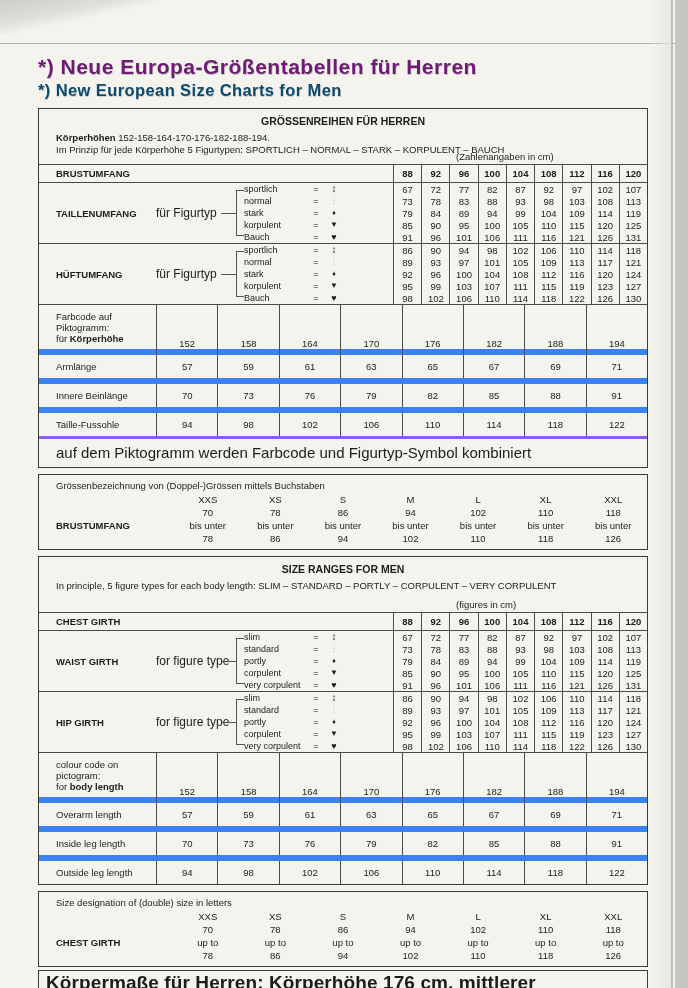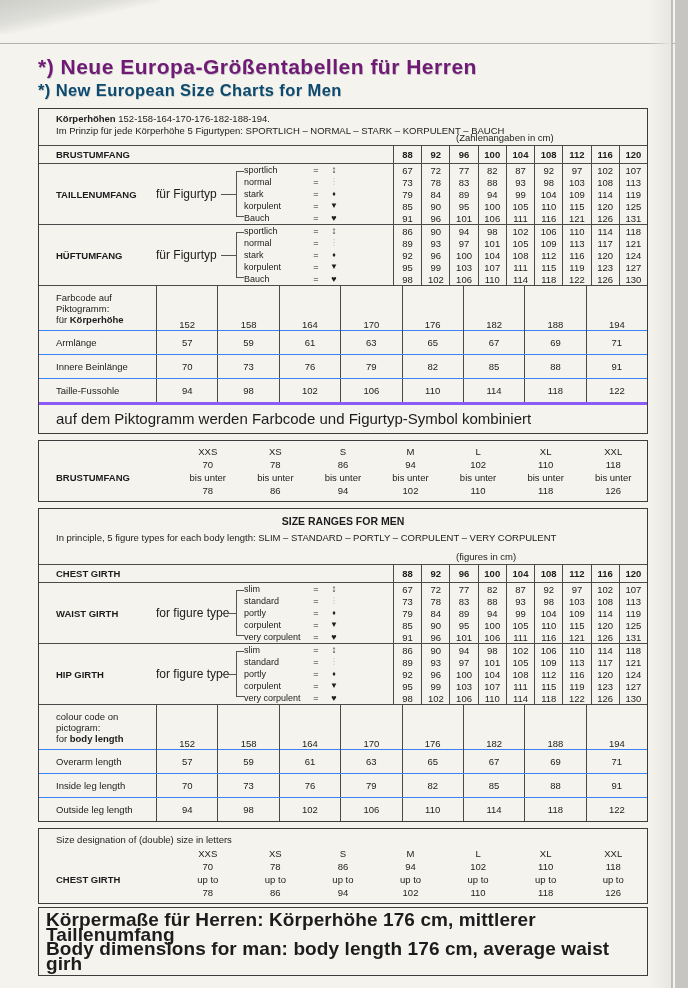--- a/index.html
+++ b/index.html
@@ -73,21 +73,21 @@
 
   
   .colorband { display:grid; grid-template-columns:117px repeat(8,1fr);
     border-top:1px solid #4a4a4a; height:44px; font-size:9.5px; }
   .cb-labels { display:flex; flex-direction:column; justify-content:flex-end;
     padding:5px 0 5px 17px; }
   .colorband > .cell { align-items:flex-end; padding-bottom:5px; }
 
   
   .mrow { display:grid; grid-template-columns:117px repeat(8,1fr);
-    border-top:1px solid #3b82f6; height:23px; align-items:center; font-size:9.5px; }
+    border-top:6px solid #3b82f6; height:23px; align-items:center; font-size:9.5px; }
 
   
   .boxfooter { border-top:3px solid #8b5cf6; font-size:15px; padding:5px 0 6px 17px; }
 
   
   .letterbox { border:1.5px solid #3c3c3c; margin-top:6px; padding:4px 0 4px 0; position:relative; }
   .lb-title { font-size:9.5px; padding-left:17px; line-height:14px; }
   .lb-row { display:grid; grid-template-columns:135px repeat(7,1fr); line-height:13px; font-size:9.5px; }
   .lb-row > .cell { border:none; display:block; height:auto; }
   .lb-side { padding-left:17px; font-weight:bold; }
@@ -107,20 +107,21 @@
   <div class="artifact right-shade"></div>
   <div class="artifact right-crease"></div>
   <div class="artifact right-band"></div>
 
   <div class="content">
 
     <div class="title-de">*) Neue Europa-Größentabellen für Herren</div>
     <div class="title-en">*) New European Size Charts for Men</div>
 
     <div class="box">
+      <div class="tbl-header">GRÖSSENREIHEN FÜR HERREN</div>
       <div class="intro">
         <div><b>Körperhöhen</b><span> 152-158-164-170-176-182-188-194.</span></div>
         <div>Im Prinzip für jede Körperhöhe 5 Figurtypen: SPORTLICH – NORMAL – STARK – KORPULENT – BAUCH</div>
         <span class="units-note">(Zahlenangaben in cm)</span>
       </div>
 
       <div class="sizerow">
         <div class="rowlabel">BRUSTUMFANG</div>
       <span class="cell">88</span>
           <span class="cell">92</span>
@@ -351,20 +352,21 @@
           <span class="cell">110</span>
           <span class="cell">114</span>
           <span class="cell">118</span>
           <span class="cell">122</span>
         </div>
 
       <div class="boxfooter">auf dem Piktogramm werden Farbcode und Figurtyp-Symbol kombiniert</div>
     </div>
 
     <div class="letterbox">
+      <div class="lb-title">Grössenbezeichnung von (Doppel-)Grössen mittels Buchstaben</div>
       <div class="lb-row">
           <div></div>
           <span class="cell">XXS</span>
           <span class="cell">XS</span>
           <span class="cell">S</span>
           <span class="cell">M</span>
           <span class="cell">L</span>
           <span class="cell">XL</span>
           <span class="cell">XXL</span>
         </div>

